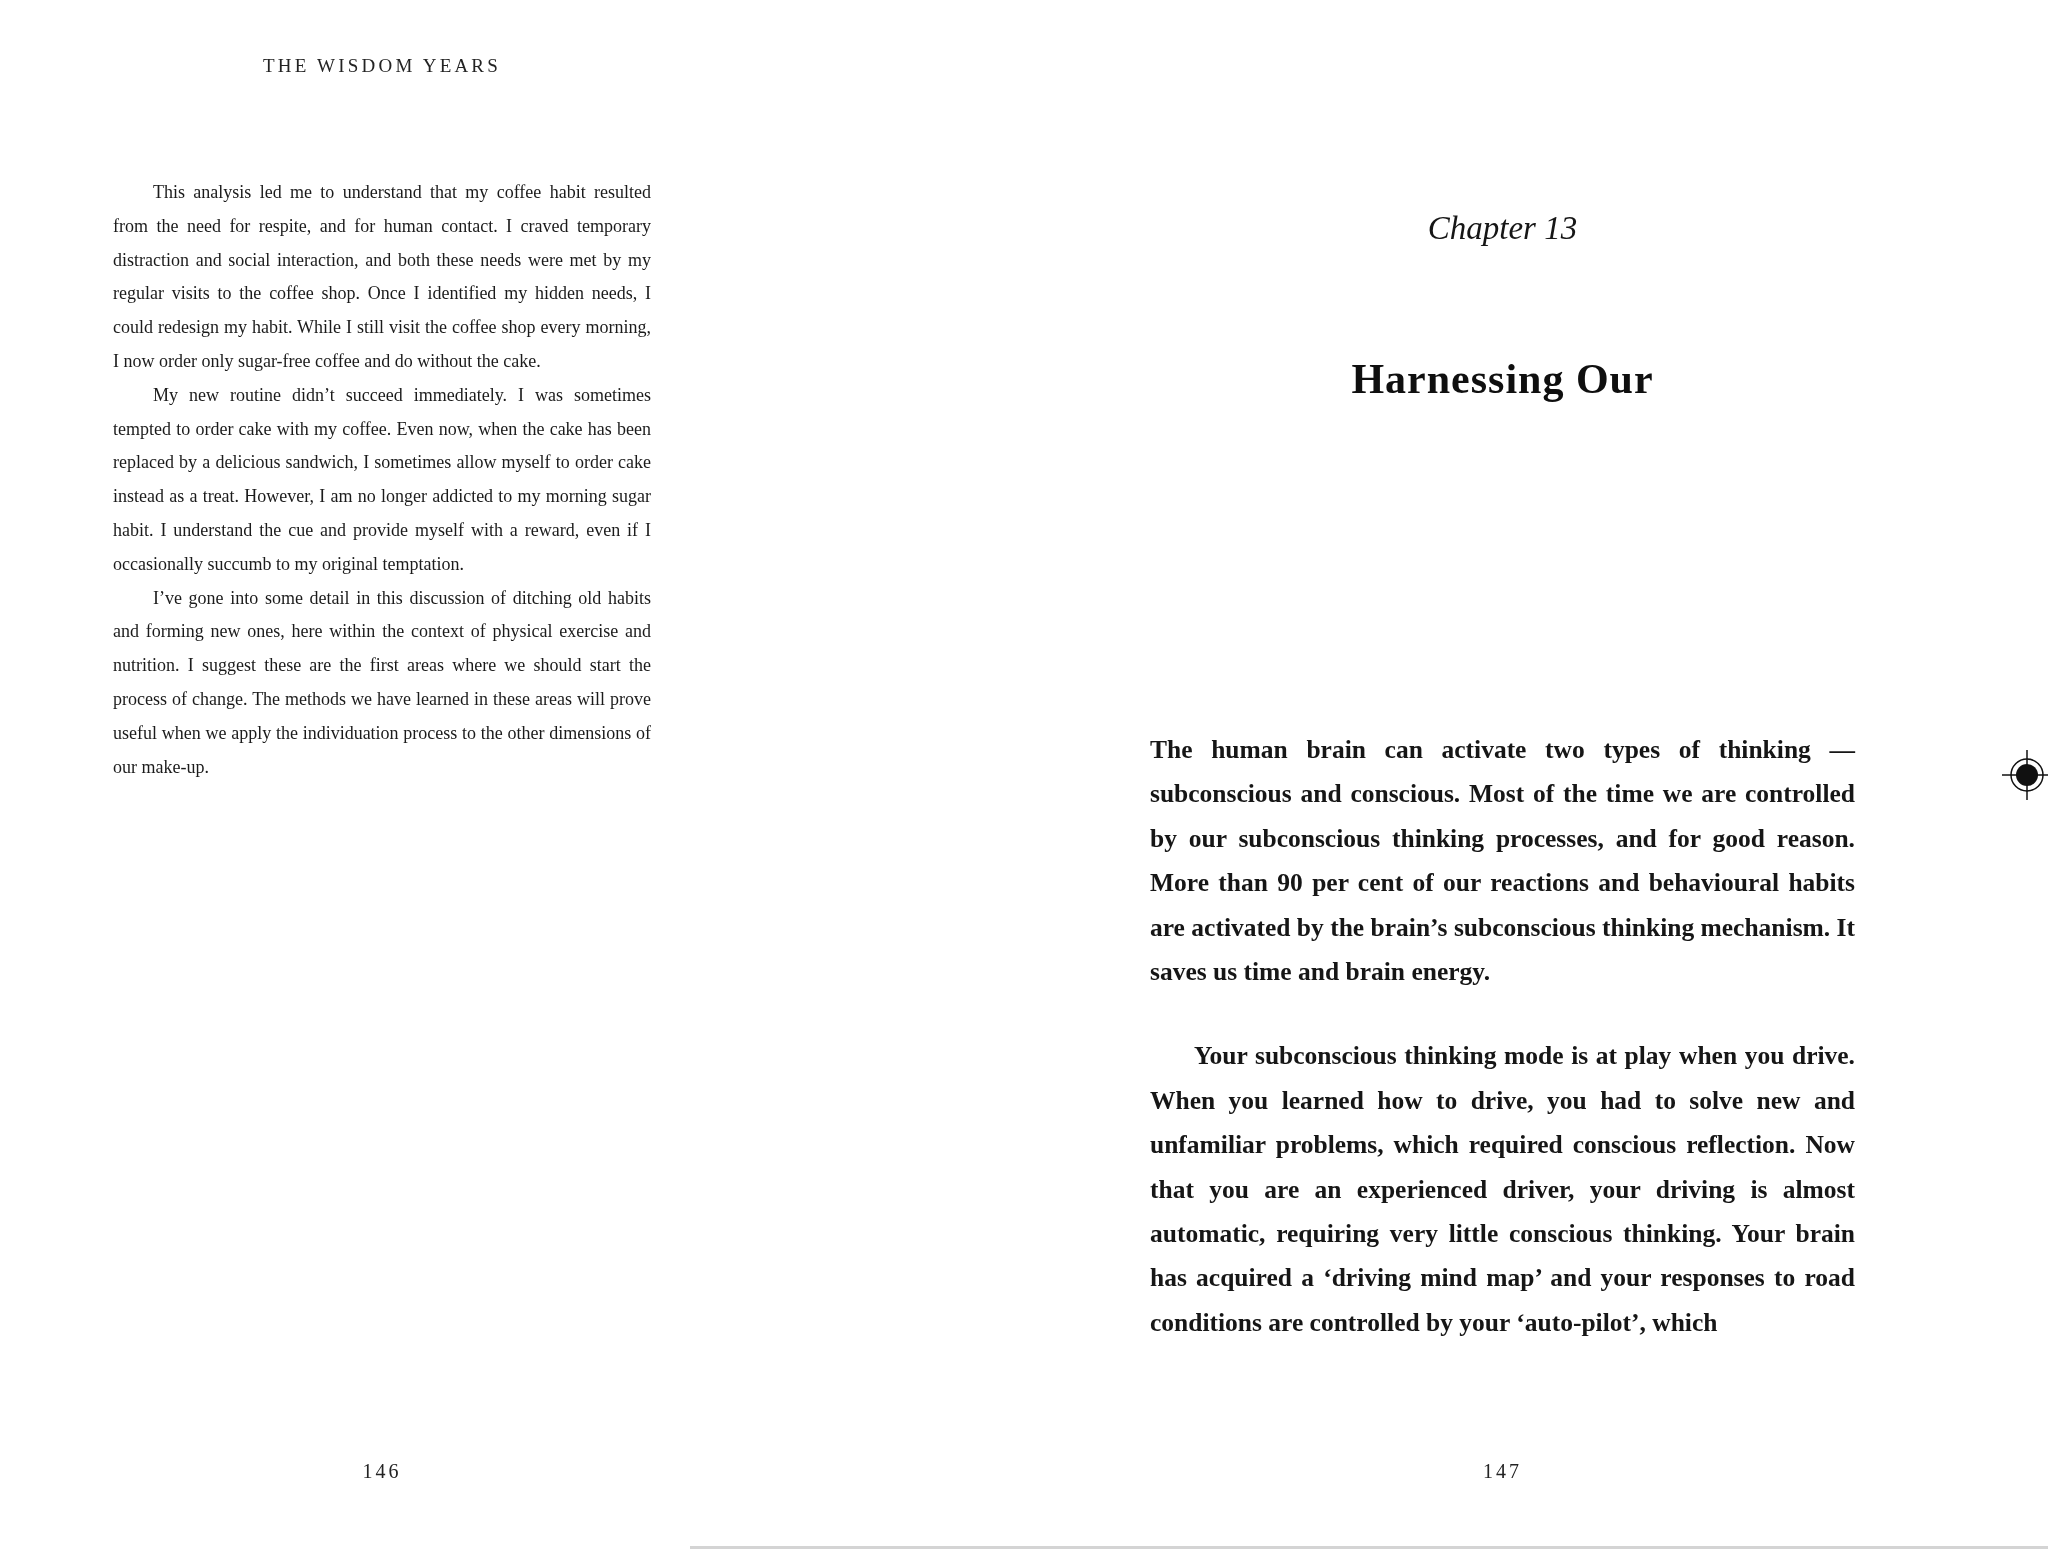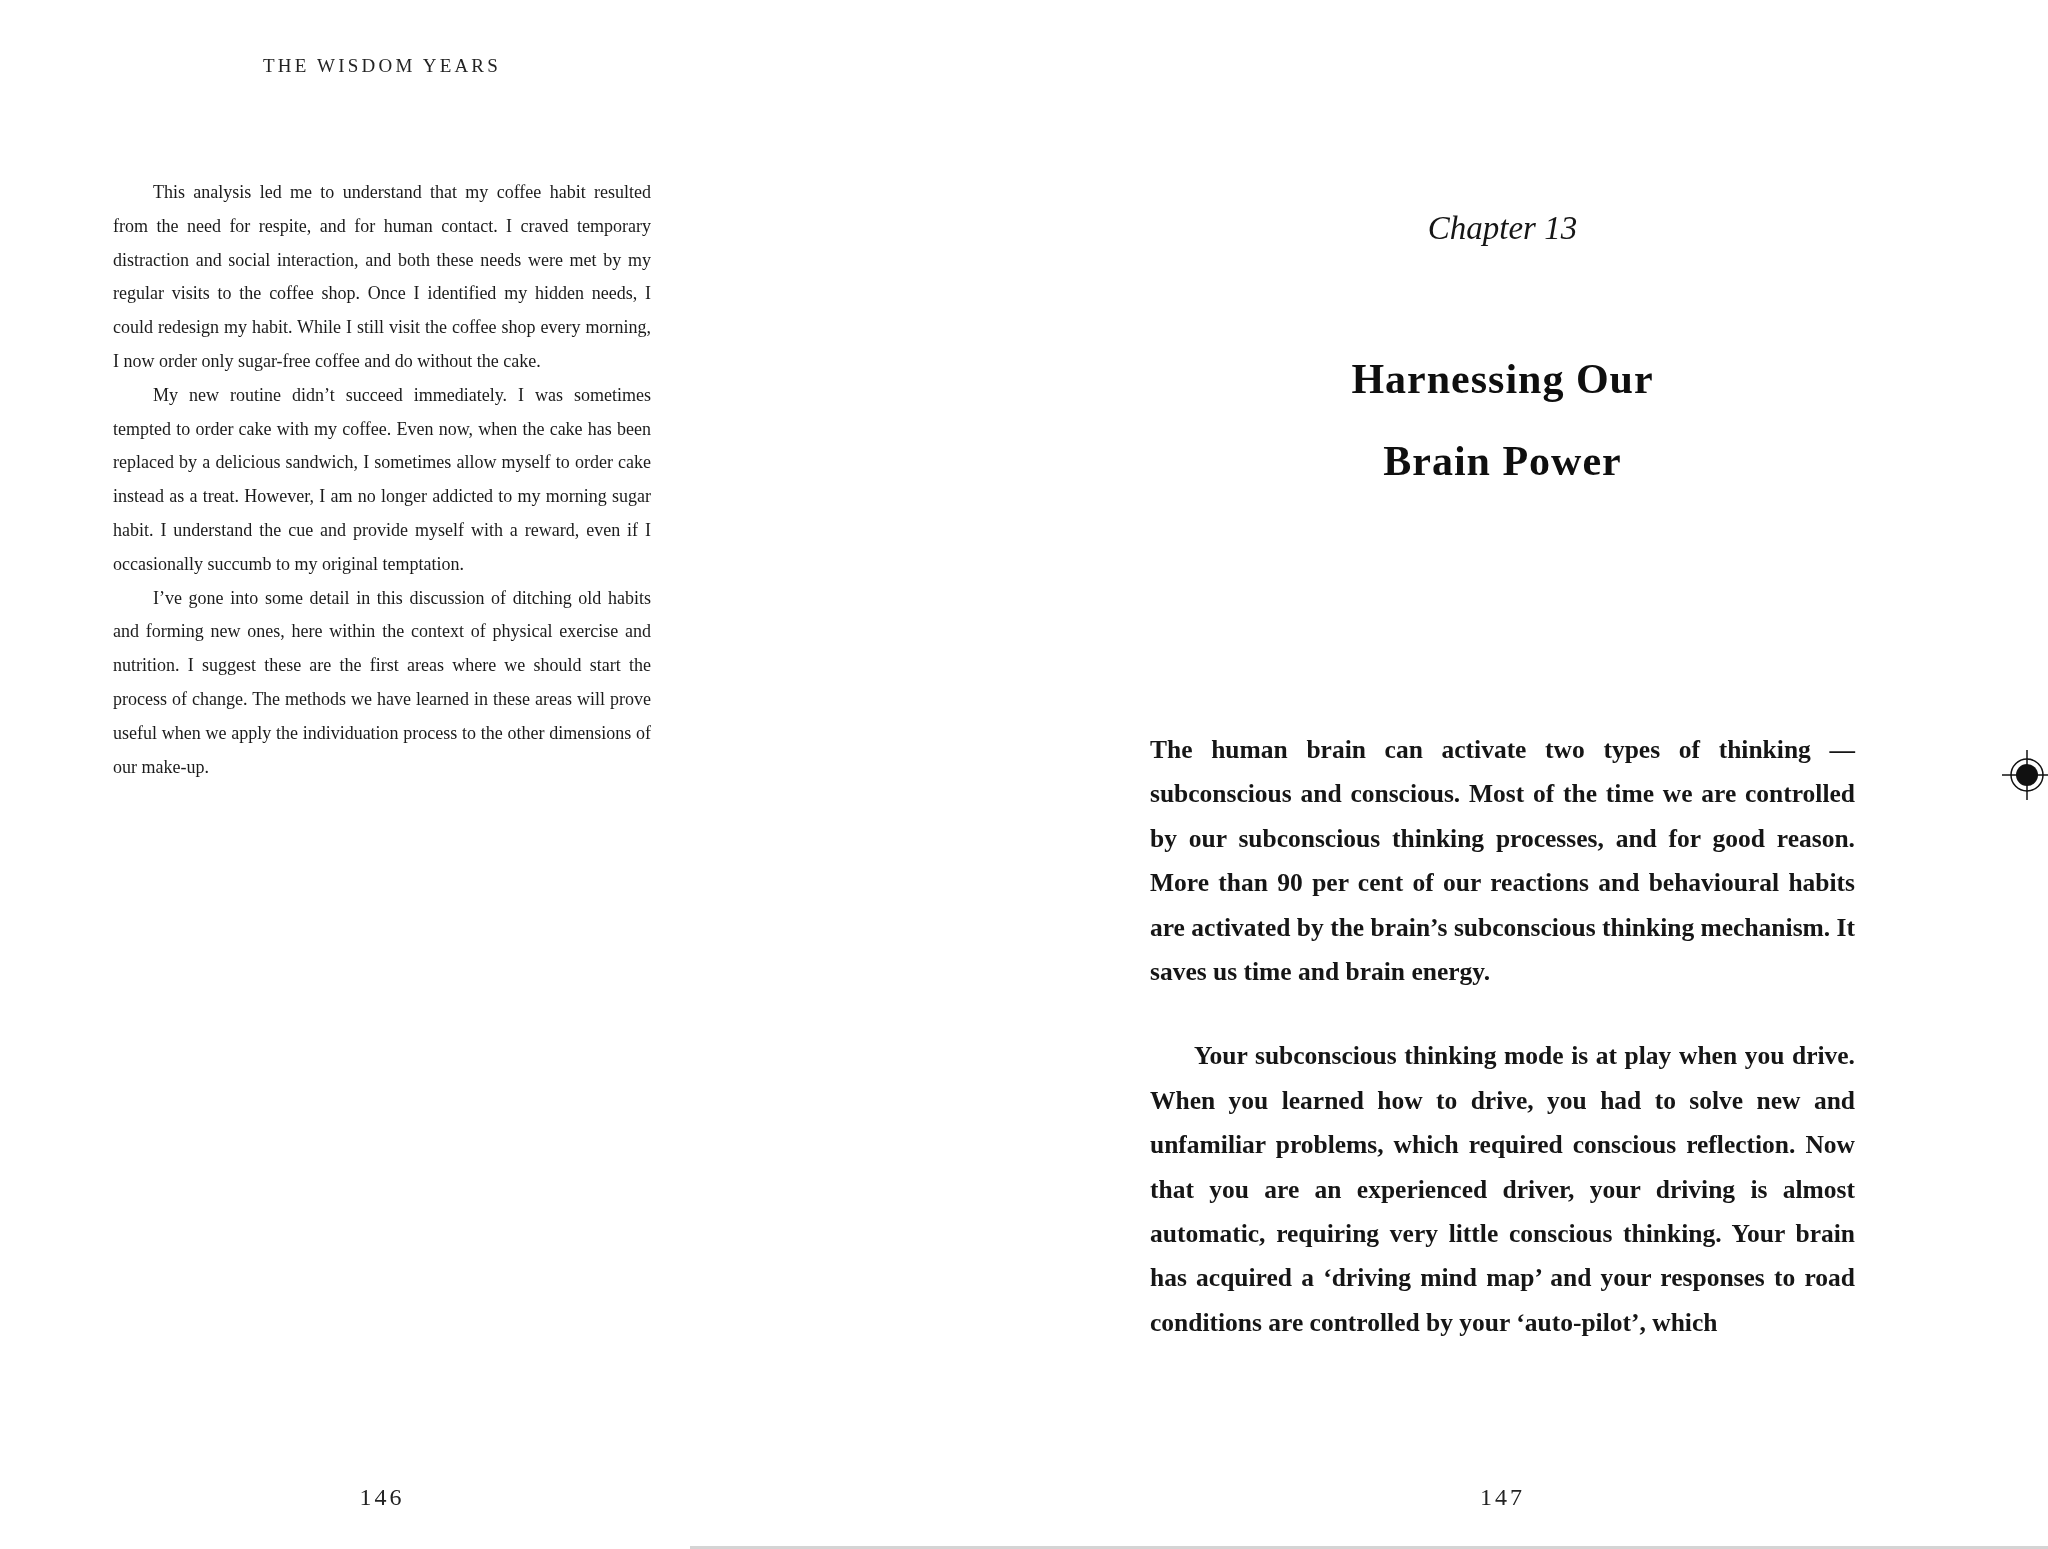--- a/index.html
+++ b/index.html
@@ -39,24 +39,23 @@
     line-height: 33.8px;
     text-align: justify;
     text-indent: 40px;
     color: #1b1b1b;
   }
   .page-number {
     position: absolute;
     width: 538px;
     top: 1460px;
     text-align: center;
-    font-size: 24px;
+    font-size: 20px;
     letter-spacing: 3px;
     color: #232323;
-    margin-top: 24px;
   }
   .page-number.left { left: 113px; }
   .page-number.right { left: 1150px; width: 705px; }
 
   
   .chapter-label {
     position: absolute;
     left: 1150px;
     top: 210px;
     width: 705px;
@@ -121,21 +120,20 @@
   <p>My new routine didn’t succeed immediately. I was sometimes tempted to order cake with my coffee. Even now, when the cake has been replaced by a delicious sandwich, I sometimes allow myself to order cake instead as a treat. However, I am no longer addicted to my morning sugar habit. I understand the cue and provide myself with a reward, even if I occasionally succumb to my original temptation.</p>
   <p>I’ve gone into some detail in this discussion of ditching old habits and forming new ones, here within the context of physical exercise and nutrition. I suggest these are the first areas where we should start the process of change. The methods we have learned in these areas will prove useful when we apply the individuation process to the other dimensions of our make-up.</p>
 </div>
 
 <div class="page-number left">146</div>
 
 <div class="chapter-label">Chapter 13</div>
 
 <div class="chapter-title">
   <div>Harnessing Our</div>
-  <div>Brain Power</div>
 </div>
 
 <div class="right-body">
   <p class="no-indent">The human brain can activate two types of thinking — subconscious and conscious. Most of the time we are controlled by our subconscious thinking processes, and for good reason. More than 90 per cent of our reactions and behavioural habits are activated by the brain’s subconscious thinking mechanism. It saves us time and brain energy.</p>
   <p class="indent">Your subconscious thinking mode is at play when you drive. When you learned how to drive, you had to solve new and unfamiliar problems, which required conscious reflection. Now that you are an experienced driver, your driving is almost automatic, requiring very little conscious thinking. Your brain has acquired a ‘driving mind map’ and your responses to road conditions are controlled by your ‘auto-pilot’, which</p>
 </div>
 
 <div class="page-number right">147</div>
 
 <div class="reg-mark">

